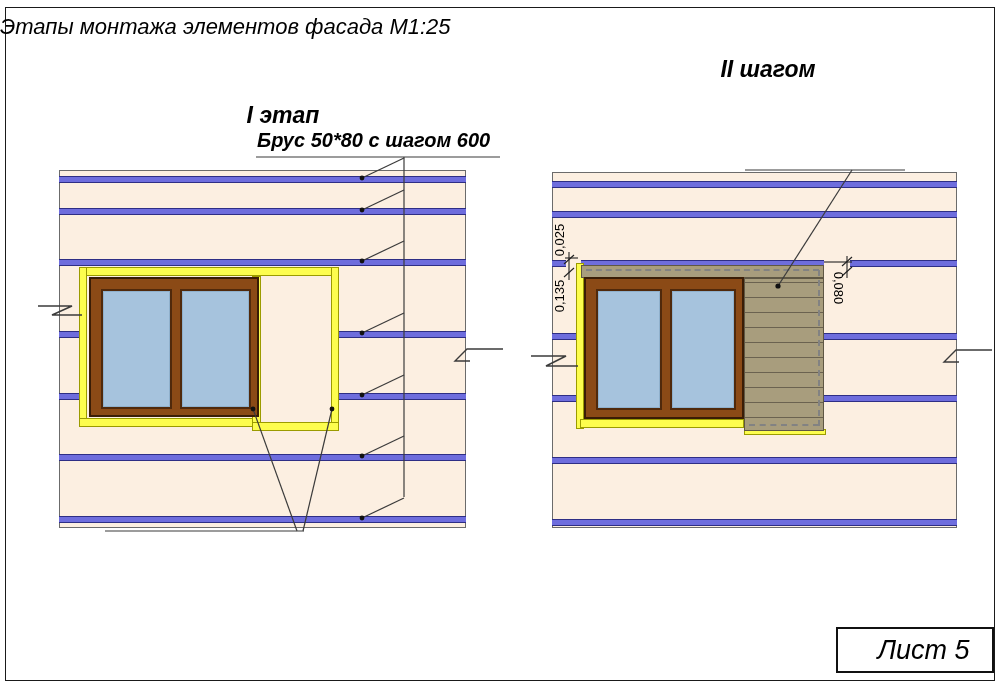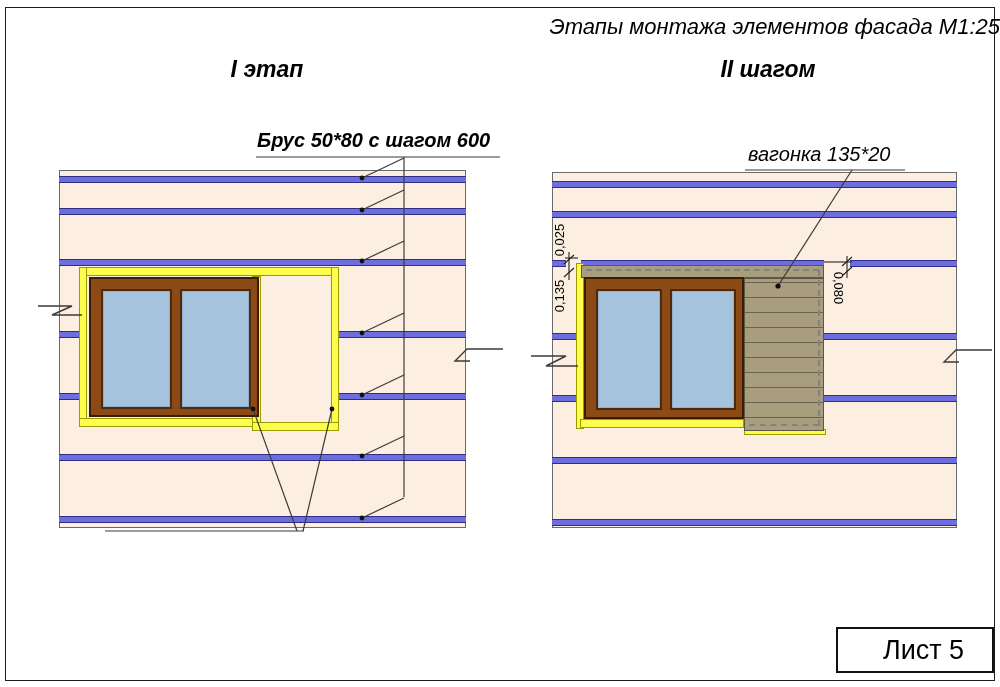--- a/index.html
+++ b/index.html
@@ -1,19 +1,19 @@
 <!DOCTYPE html>
 <html style="--wall: #fcefe1; --batten: #6e6ddd; --batten-border: #2e2e85; --strapping-yellow: #fdfd4e; --window-frame: #8b4a16; --glass: #a6c3dd; --cladding: #a89d7d;"><head>
 <meta charset="utf-8">
 <style>
   html,body{margin:0;padding:0;background:#fff;width:1000px;height:687px;overflow:hidden;
     font-family:"Liberation Sans",sans-serif;}
   .sheet{position:relative;width:1000px;height:687px;background:#fff;}
   .frame{position:absolute;left:5px;top:7px;right:5px;bottom:6px;border:1.6px solid #1a1a1a;}
-  .title{position:absolute;left:0;top:14px;width:1000px;text-align:right;
+  .title{position:absolute;left:0;top:14px;width:1000px;text-align:left;
     font-style:italic;font-size:22px;color:#000;}
   .stage{position:absolute;top:56px;width:160px;text-align:center;
     font-style:italic;font-weight:bold;font-size:23px;color:#000;}
   .wall{position:absolute;background:var(--wall);border:1px solid #6b6b6b;box-sizing:border-box;}
   .batten{position:absolute;left:-1px;right:-1px;height:7px;background:var(--batten);
     border-top:1.4px solid var(--batten-border);border-bottom:1.4px solid var(--batten-border);
     box-sizing:border-box;}
   .patch{position:absolute;background:var(--wall);}
   .yz{position:absolute;background:var(--strapping-yellow);border:1px solid #9b9b00;box-sizing:border-box;}
   .win{position:absolute;background:var(--window-frame);border:2px solid #3a1d06;box-sizing:border-box;}
@@ -23,31 +23,31 @@
   .bline{position:absolute;left:0;right:0;height:1.4px;background:#6b6250;}
   .dashH{position:absolute;border-top:2px dashed #828282;height:0;}
   .dashV{position:absolute;border-left:2px dashed #828282;width:0;}
   .note{position:absolute;font-style:italic;font-size:20px;color:#000;white-space:nowrap;}
   .dim{position:absolute;font-size:13px;color:#000;width:44px;height:16px;text-align:center;
     white-space:nowrap;}
   .rccw{transform:rotate(-90deg);}
   .rcw{transform:rotate(90deg);}
   .sheetbox{position:absolute;left:836px;top:627px;width:158px;height:46px;border:2px solid #111;
     box-sizing:border-box;display:flex;align-items:center;justify-content:center;
-    font-size:27px;color:#000;padding-left:17px;}
+    font-style:italic;font-size:27px;color:#000;padding-left:17px;}
   svg.overlay{position:absolute;left:0;top:0;pointer-events:none;}
 </style>
 </head>
 <body>
 
 <div class="sheet">
   <div class="frame"></div>
 
   <div class="title">Этапы монтажа элементов фасада М1:25</div>
-  <div class="stage" style="left:187px;">I этап</div>
+  <div class="stage" style="left:203px;margin-top:46px;">I этап</div>
   <div class="stage" style="left:688px;">II шагом</div>
 
   <div class="wall" style="left:59px;top:170px;width:407px;height:358px;">
     <div class="batten" style="top:5px;"></div>
     <div class="batten" style="top:37px;"></div>
     <div class="batten" style="top:88px;"></div>
     <div class="batten" style="top:160px;"></div>
     <div class="batten" style="top:222px;"></div>
     <div class="batten" style="top:283px;"></div>
     <div class="batten" style="top:345px;"></div>
@@ -152,21 +152,20 @@
     </g>
     <g stroke="#3b3b3b" stroke-width="1.4" fill="none">
       <polyline points="38,306 72,306 52,315 82,315"></polyline>
       <polyline points="503,349 467,349 455,361 470,361"></polyline>
       <polyline points="531,356 566,356 546,366 578,366"></polyline>
       <polyline points="992,350 956,350 944,362 959,362"></polyline>
     </g>
   </svg>
 
   <div class="note" style="left:257px;top:129px;font-weight:bold;">Брус 50*80 с шагом 600</div>
-  <div class="note" style="left:748px;top:143px;">вагонка 135*20</div>
 
   <div class="dim rccw" style="left:538px;top:232px;">0,025</div>
   <div class="dim rccw" style="left:538px;top:288px;">0,135</div>
   <div class="dim rcw" style="left:816px;top:280px;">0,080</div>
 
   <div class="sheetbox">
     <span>Лист 5</span>
   </div>
 </div>
 

